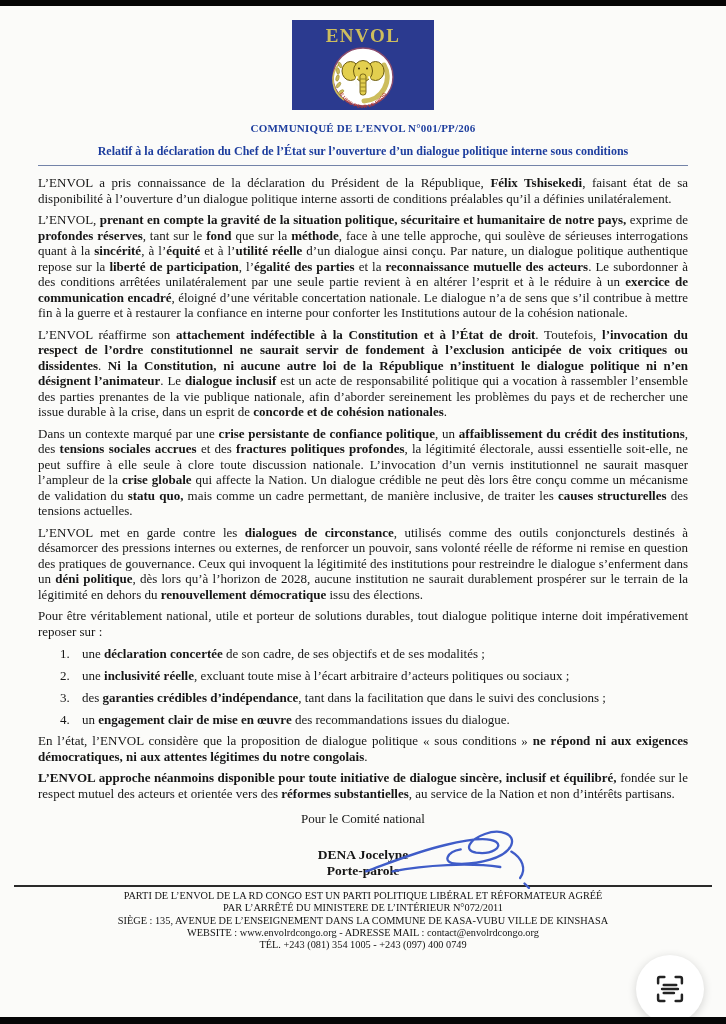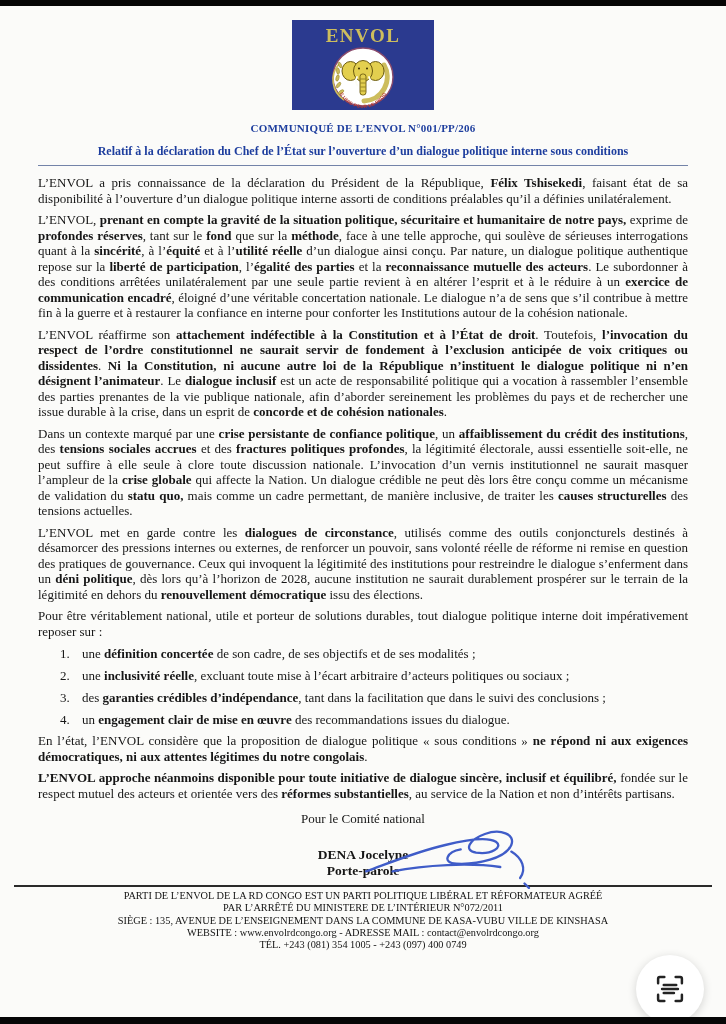--- a/index.html
+++ b/index.html
@@ -109,21 +109,21 @@
 
     <div class="doc-body">
         <div class="para"><span>L’ENVOL a pris connaissance de la déclaration du Président de la République, </span><span class="b">Félix Tshisekedi</span><span>, faisant état de sa disponibilité à l’ouverture d’un dialogue politique interne assorti de conditions préalables qu’il a définies unilatéralement.</span></div>
         <div class="para"><span>L’ENVOL, </span><span class="b">prenant en compte la gravité de la situation politique, sécuritaire et humanitaire de notre pays,</span><span> exprime de </span><span class="b">profondes réserves</span><span>, tant sur le </span><span class="b">fond</span><span> que sur la </span><span class="b">méthode</span><span>, face à une telle approche, qui soulève de sérieuses interrogations quant à la </span><span class="b">sincérité</span><span>, à l’</span><span class="b">équité</span><span> et à l’</span><span class="b">utilité réelle</span><span> d’un dialogue ainsi conçu. Par nature, un dialogue politique authentique repose sur la </span><span class="b">liberté de participation</span><span>, l’</span><span class="b">égalité des parties</span><span> et la </span><span class="b">reconnaissance mutuelle des acteurs</span><span>. Le subordonner à des conditions arrêtées unilatéralement par une seule partie revient à en altérer l’esprit et à le réduire à un </span><span class="b">exercice de communication encadré</span><span>, éloigné d’une véritable concertation nationale. Le dialogue n’a de sens que s’il contribue à mettre fin à la guerre et à restaurer la confiance en interne pour conforter les Institutions autour de la cohésion nationale.</span></div>
         <div class="para"><span>L’ENVOL réaffirme son </span><span class="b">attachement indéfectible à la Constitution et à l’État de droit</span><span>. Toutefois, </span><span class="b">l’invocation du respect de l’ordre constitutionnel ne saurait servir de fondement à l’exclusion anticipée de voix critiques ou dissidentes</span><span>. </span><span class="b">Ni la Constitution, ni aucune autre loi de la République n’instituent le dialogue politique ni n’en désignent l’animateur</span><span>. Le </span><span class="b">dialogue inclusif</span><span> est un acte de responsabilité politique qui a vocation à rassembler l’ensemble des parties prenantes de la vie publique nationale, afin d’aborder sereinement les problèmes du pays et de rechercher une issue durable à la crise, dans un esprit de </span><span class="b">concorde et de cohésion nationales</span><span>.</span></div>
         <div class="para"><span>Dans un contexte marqué par une </span><span class="b">crise persistante de confiance politique</span><span>, un </span><span class="b">affaiblissement du crédit des institutions</span><span>, des </span><span class="b">tensions sociales accrues</span><span> et des </span><span class="b">fractures politiques profondes</span><span>, la légitimité électorale, aussi essentielle soit-elle, ne peut suffire à elle seule à clore toute discussion nationale. L’invocation d’un vernis institutionnel ne saurait masquer l’ampleur de la </span><span class="b">crise globale</span><span> qui affecte la Nation. Un dialogue crédible ne peut dès lors être conçu comme un mécanisme de validation du </span><span class="b">statu quo,</span><span> mais comme un cadre permettant, de manière inclusive, de traiter les </span><span class="b">causes structurelles</span><span> des tensions actuelles.</span></div>
         <div class="para"><span>L’ENVOL met en garde contre les </span><span class="b">dialogues de circonstance</span><span>, utilisés comme des outils conjoncturels destinés à désamorcer des pressions internes ou externes, de renforcer un pouvoir, sans volonté réelle de réforme ni remise en question des pratiques de gouvernance. Ceux qui invoquent la légitimité des institutions pour restreindre le dialogue s’enferment dans un </span><span class="b">déni politique</span><span>, dès lors qu’à l’horizon de 2028, aucune institution ne saurait durablement prospérer sur le terrain de la légitimité en dehors du </span><span class="b">renouvellement démocratique</span><span> issu des élections.</span></div>
         <div class="para"><span>Pour être véritablement national, utile et porteur de solutions durables, tout dialogue politique interne doit impérativement reposer sur :</span></div>
         <div class="list-item">
           <span class="num">1.</span>
-          <span class="li-text"><span>une </span><span class="b">définition concertée</span><span> de son cadre, de ses objectifs et de ses modalités ;</span></span>
+          <span class="li-text"><span>une </span><span class="b">déclaration concertée</span><span> de son cadre, de ses objectifs et de ses modalités ;</span></span>
         </div>
         <div class="list-item">
           <span class="num">2.</span>
           <span class="li-text"><span>une </span><span class="b">inclusivité réelle</span><span>, excluant toute mise à l’écart arbitraire d’acteurs politiques ou sociaux ;</span></span>
         </div>
         <div class="list-item">
           <span class="num">3.</span>
           <span class="li-text"><span>des </span><span class="b">garanties crédibles d’indépendance</span><span>, tant dans la facilitation que dans le suivi des conclusions ;</span></span>
         </div>
         <div class="list-item">

